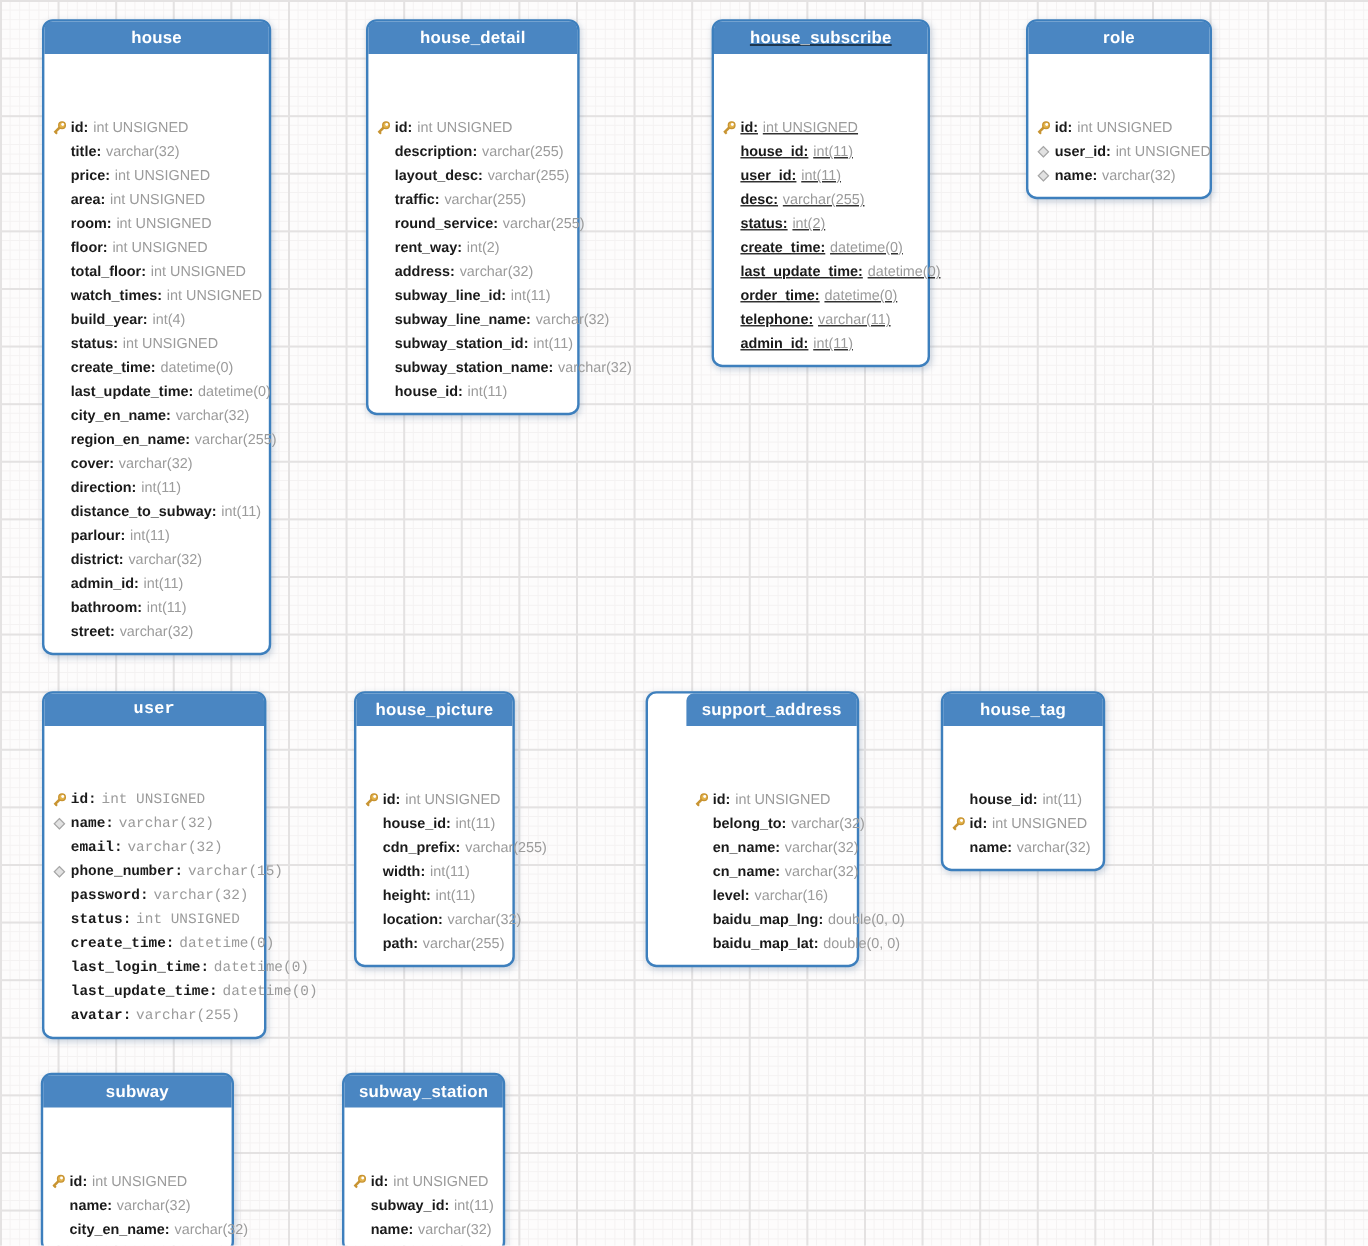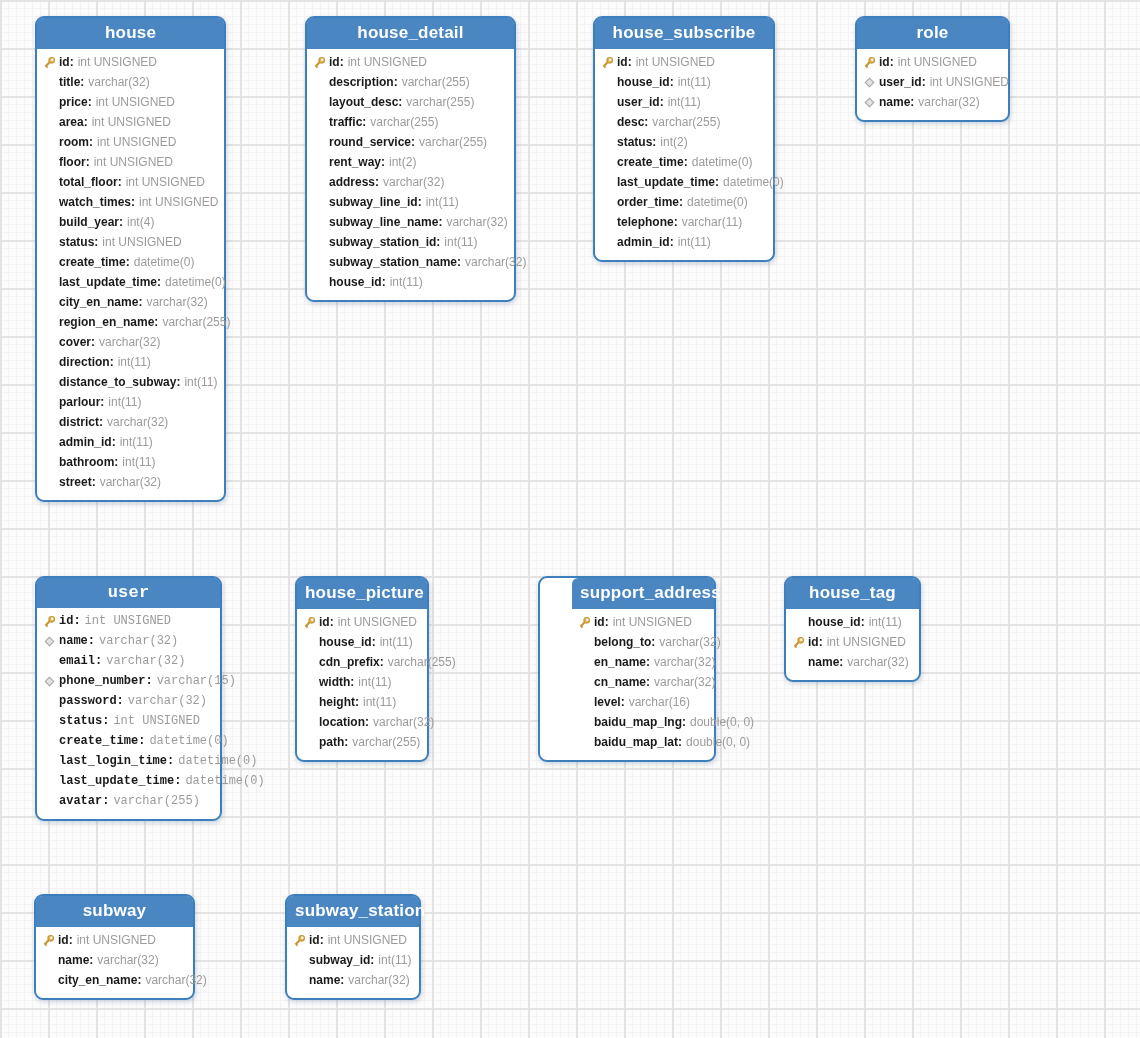--- a/index.html
+++ b/index.html
@@ -19,28 +19,28 @@
   .table-card{
     position:absolute;
     background:#fff;
     border:2px solid var(--card-border,#3d7fbd);
     border-radius:9px;
     box-shadow:1px 2px 5px rgba(90,120,155,0.30);
   }
   .table-header{
     background:var(--header-bg,#4a86c2);
     color:var(--header-text,#fff);
-    font-size:17px;
+    font-size:14px;
     font-weight:bold;
     text-align:center;
     padding:5px 8px 6px;
     border-radius:6px 6px 0 0;
     letter-spacing:.2px;
   }
-  .table-body{ padding:3px 6px 8px 5px; }
+  .table-body{ padding:3px 6px 8px 5px;margin-top:48px; }
   .row{ height:20px; display:flex; align-items:center; white-space:nowrap; }
   .icon-cell{
     width:14px; min-width:14px; height:14px;
     display:flex; align-items:center; justify-content:center;
     margin-right:3px;
   }
   .fname{ font-size:12px; font-weight:bold; color:var(--field-name,#1a1a1a); }
   .ftype{ font-size:12px; color:var(--field-type,#9b9b9b); margin-left:4px; }
   .diamond{
     width:7px; height:7px; display:block;
@@ -170,21 +170,21 @@
           <span class="fname">bathroom:</span>
           <span class="ftype">int(11)</span>
         </div>
         <div class="row">
           <span class="icon-cell"></span>
           <span class="fname">street:</span>
           <span class="ftype">varchar(32)</span>
         </div>
       </div>
   </div>
-    <div class="table-card" style="left: 305px; top: 16px; width: 211px;">
+    <div class="table-card" style="left: 305px; top: 16px; width: 178px;">
     <div class="table-header">
       <span>house_detail</span>
     </div>
     <div class="table-body">
         <div class="row">
           <span class="icon-cell">
             <svg width="13" height="13" viewBox="0 0 16 16" aria-hidden="true">
               <line x1="8.8" y1="7.2" x2="3" y2="13" stroke="#c89432" stroke-width="2.6"></line>
               <line x1="3.8" y1="12.4" x2="5.6" y2="14.2" stroke="#c89432" stroke-width="2.2"></line>
               <circle cx="10.7" cy="5.3" r="3.4" fill="#e5b54d" stroke="#c89432" stroke-width="1.4"></circle>
@@ -244,21 +244,21 @@
           <span class="fname">subway_station_name:</span>
           <span class="ftype">varchar(32)</span>
         </div>
         <div class="row">
           <span class="icon-cell"></span>
           <span class="fname">house_id:</span>
           <span class="ftype">int(11)</span>
         </div>
       </div>
   </div>
-    <div class="table-card" style="left: 593px; top: 16px; width: 182px;">
+    <div class="table-card" style="left: 593px; top: 16px; width: 182px; text-decoration: underline;">
     <div class="table-header">
       <span>house_subscribe</span>
     </div>
     <div class="table-body">
         <div class="row">
           <span class="icon-cell">
             <svg width="13" height="13" viewBox="0 0 16 16" aria-hidden="true">
               <line x1="8.8" y1="7.2" x2="3" y2="13" stroke="#c89432" stroke-width="2.6"></line>
               <line x1="3.8" y1="12.4" x2="5.6" y2="14.2" stroke="#c89432" stroke-width="2.2"></line>
               <circle cx="10.7" cy="5.3" r="3.4" fill="#e5b54d" stroke="#c89432" stroke-width="1.4"></circle>

